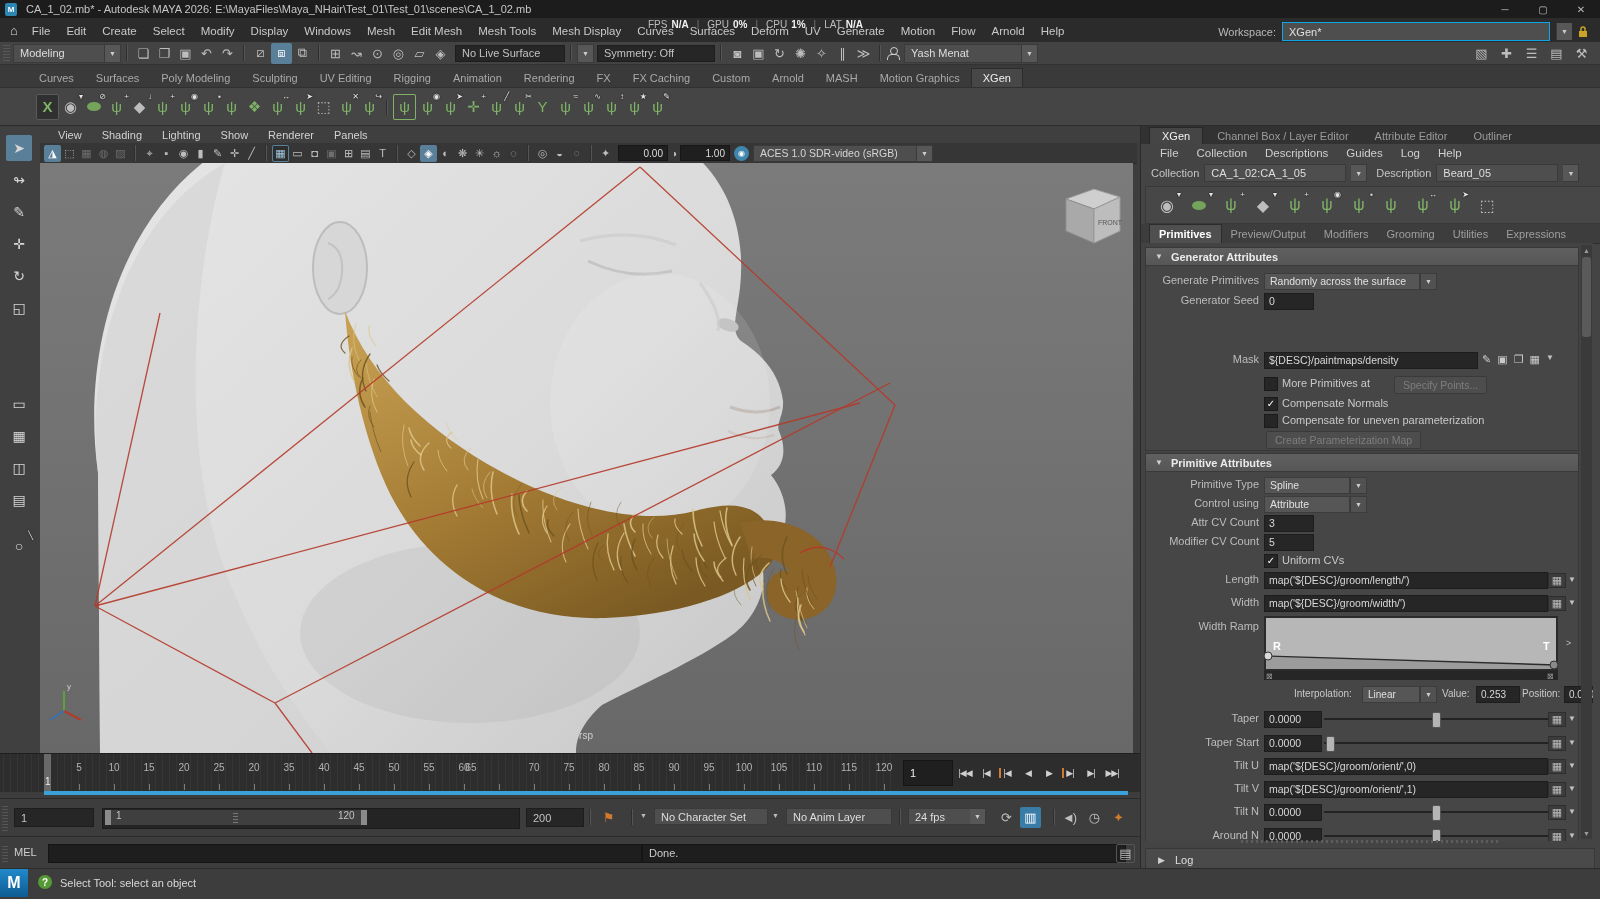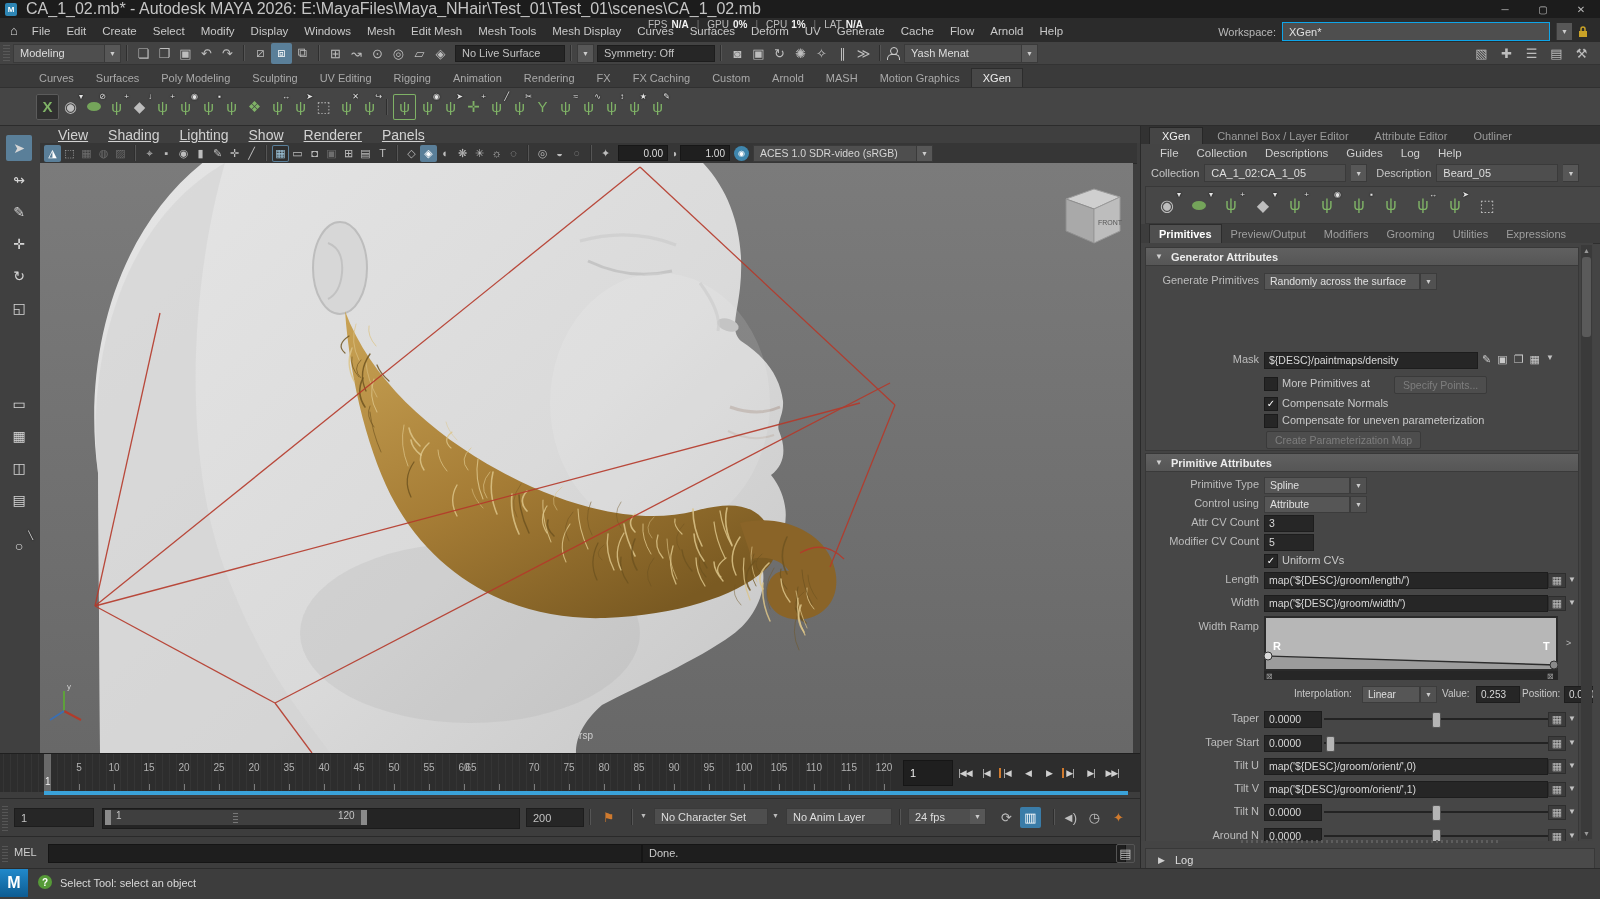--- a/index.html
+++ b/index.html
@@ -18,21 +18,21 @@
   .icon.act2{background:#2e2e2e;box-shadow:inset 0 0 0 1px #5a7f99;color:#9fc7de;}
   .icon.dim{color:#6e6e6e;}
   .icon.sq{background:#303030;box-shadow:inset 0 0 0 1px #5b5b5b;color:#7fb266;font-weight:bold;}
   .icon.lens::before{content:"";width:14px;height:9px;border-radius:50%;background:#74a45a;}
   .icon.grnbox{box-shadow:inset 0 0 0 1px #7fb266;color:#7fb266;}
   .li{cursor:default;}
   
   #titlebar{left:0;top:0;width:1600px;height:18px;background:#1c1c1c;display:flex;align-items:center;}
   #titlebar .ticon{width:12px;height:13px;margin-left:5px;background:#2e86b5;border-radius:2px;
        color:#fff;font-size:8px;font-weight:bold;display:flex;align-items:center;justify-content:center;}
-  #titlebar .ttl{margin-left:9px;font-size:16px;color:#c6c6c6;white-space:nowrap;}
+  #titlebar .ttl{margin-left:9px;font-size:11px;color:#c6c6c6;white-space:nowrap;}
   .winbtn{width:38px;height:18px;display:flex;align-items:center;justify-content:center;color:#bbb;font-size:10px;}
   
   #menubar{left:0;top:18px;width:1600px;height:24px;background:#2b2b2b;display:flex;align-items:flex-end;padding-bottom:0;}
   #menubar .li{padding:4px 8px 5px 8px;font-size:11.5px;color:#c9c9c9;}
   #homeicon{padding:0 6px 4px 10px;font-size:13px;color:#d8d8d8;}
   #perfstats{position:absolute;left:648px;top:19px;display:flex;gap:4px;font-size:10px;color:#bdbdbd;align-items:center;}
   #perfstats b{color:#f2f2f2;}
   #perfstats .sep{color:#777;margin:0 4px;}
   #workspace{position:absolute;right:12px;top:22px;display:flex;align-items:center;gap:6px;}
   #workspace .wbox{width:260px;height:17px;background:#4e4e4e;display:flex;align-items:center;
@@ -51,21 +51,21 @@
   #shelftabs{left:0;top:65px;width:1600px;height:22px;background:#3a3a3a;display:flex;align-items:flex-end;padding-left:28px;border-bottom:1px solid #303030;}
   #shelftabs .li{padding:3px 11px;font-size:11px;color:#a9a9a9;}
   #shelftabs .li.active{background:#474747;color:#f0f0f0;border:1px solid #2c2c2c;border-bottom:none;}
   #shelfrow{left:0;top:88px;width:1600px;height:37px;background:#454545;display:flex;align-items:center;padding-left:36px;border-bottom:1px solid #2c2c2c;}
   #shelfrow .icon{width:23px;height:26px;font-size:15px;}
   
   #toolbox{left:0;top:126px;width:40px;height:627px;background:#404040;border-right:1px solid #2e2e2e;}
   #toolbox .icon{width:26px;height:26px;margin:3px 6px;font-size:14px;color:#d6d6d6;}
   
   #vpmenus{left:40px;top:126px;width:1093px;height:17px;background:#3f3f3f;display:flex;align-items:center;padding-left:8px;}
-  #vpmenus .li{padding:2px 10px;font-size:14px;color:#d2d2d2;text-decoration:underline;}
+  #vpmenus .li{padding:2px 10px;font-size:11px;color:#d2d2d2;}
   #vpbar{left:40px;top:143px;width:1093px;height:20px;background:#363636;display:flex;align-items:center;padding-left:4px;border-bottom:1px solid #2a2a2a;}
   #vpbar .icon{width:17px;height:17px;font-size:11px;}
   .minifield{height:14px;background:#1f1f1f;border:1px solid #171717;color:#ddd;font-size:10px;
       display:flex;align-items:center;justify-content:flex-end;padding:0 4px;}
   .cmicon{width:15px;height:15px;border-radius:50%;background:#3f86ad;color:#fff;font-size:8px;display:flex;align-items:center;justify-content:center;margin:0 4px;}
   .csbox{height:15px;background:#4e4e4e;border:1px solid #3a3a3a;color:#d5d5d5;font-size:10.5px;display:flex;align-items:center;padding:0 6px;}
   #scene{left:40px;top:163px;width:1093px;height:590px;}
   
   #rightpanel{left:1140px;top:126px;width:460px;height:773px;background:#444;border-left:1px solid #2a2a2a;}
   #rtabs{position:absolute;left:0;top:0;width:460px;height:18px;background:#323232;display:flex;align-items:flex-end;padding-left:8px;}
@@ -169,21 +169,21 @@
         <span class="li">Windows</span>
         <span class="li">Mesh</span>
         <span class="li">Edit Mesh</span>
         <span class="li">Mesh Tools</span>
         <span class="li">Mesh Display</span>
         <span class="li">Curves</span>
         <span class="li">Surfaces</span>
         <span class="li">Deform</span>
         <span class="li">UV</span>
         <span class="li">Generate</span>
-        <span class="li">Cache</span>
+        <span class="li">Motion</span>
         <span class="li">Flow</span>
         <span class="li">Arnold</span>
         <span class="li">Help</span>
       </span>
   </div>
   <div id="perfstats">
     <span>FPS</span>
       <b>N/A</b>
       <span class="sep">|</span>
     <span>GPU</span>
@@ -820,20 +820,24 @@
       <div class="section" style="top:4px;height:202px">
         <div class="shead">
           <span class="tri">▼</span>
           <span>Generator Attributes</span>
         </div>
         <div class="arow" style="top:25px">
           <span class="lab">Generate Primitives</span>
           <span class="drp" style="left:118px;width:144px">Randomly across the surface</span>
           <span class="car" style="left:274px">▼</span>
         </div>
+        <div class="arow" style="top:45px">
+          <span class="lab">Generator Seed</span>
+          <span class="fld" style="left:118px;width:40px">0</span>
+        </div>
         <div class="arow" style="top:104px">
           <span class="lab">Mask</span>
           <span class="fld" style="left:118px;width:204px">${DESC}/paintmaps/density</span>
           <span class="mapicons" style="left:336px">
             <span>✎</span>
             <span>▣</span>
             <span>❐</span>
             <span>▦</span>
             <span class="texcar" style="position:static">▼</span>
           </span>

